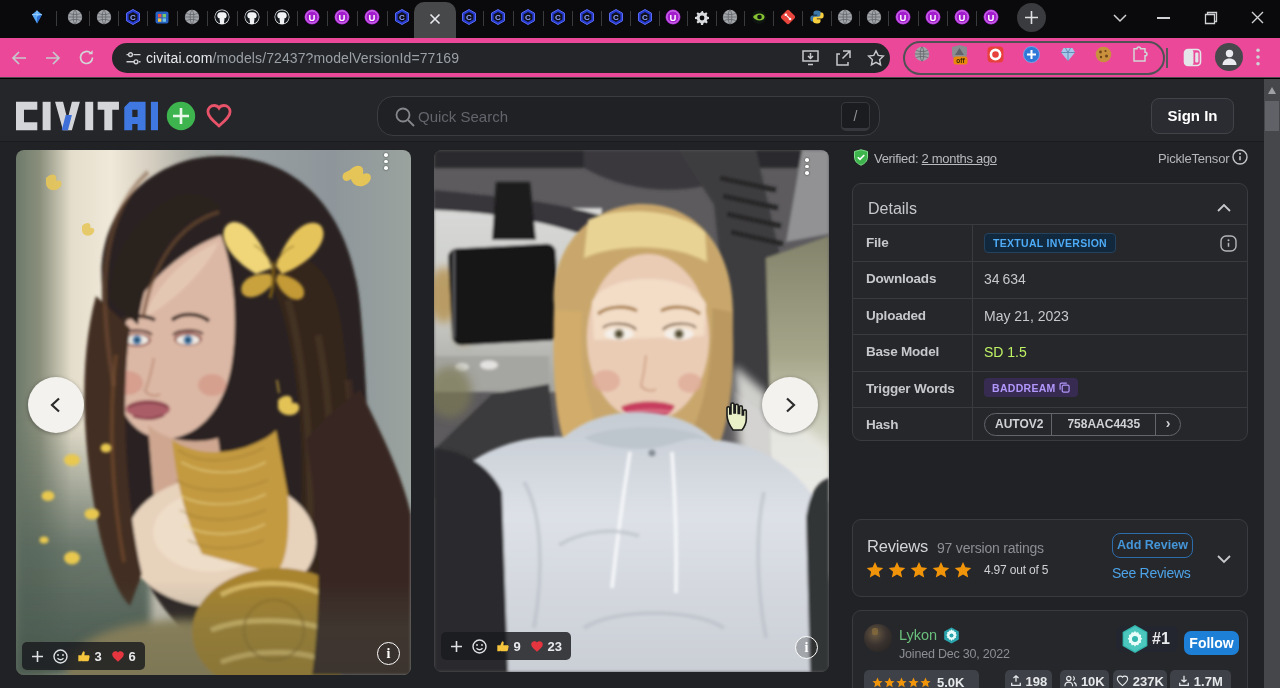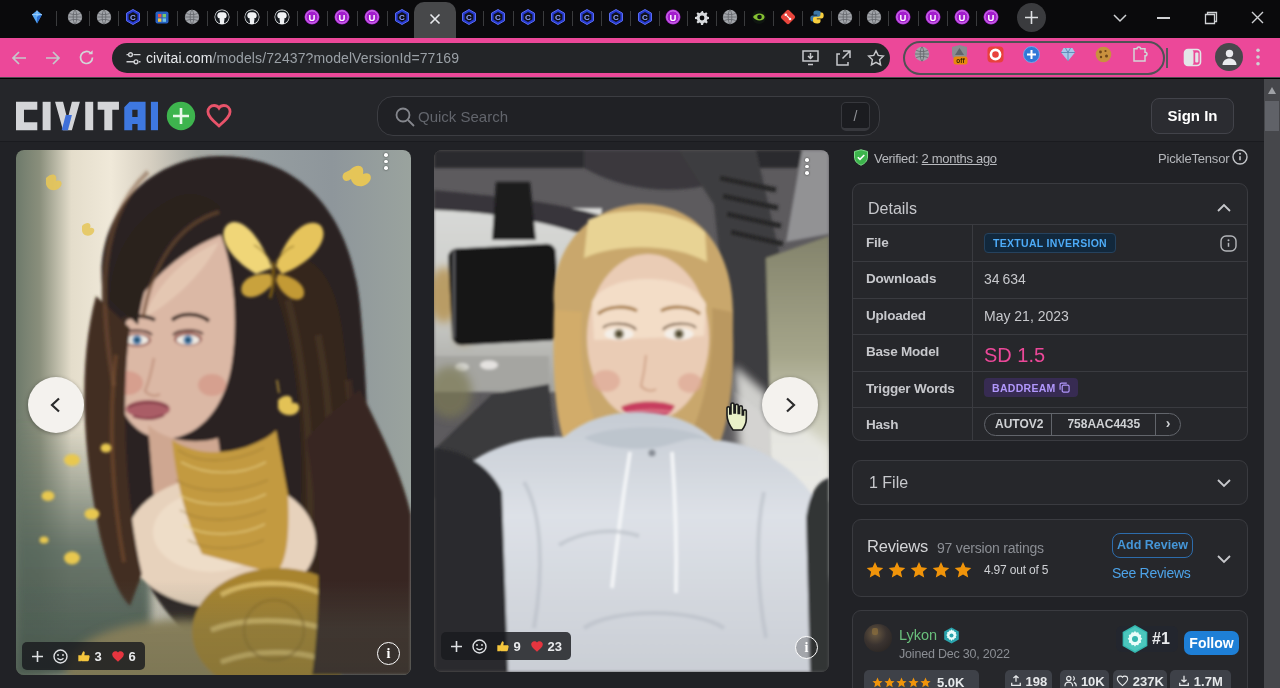--- a/index.html
+++ b/index.html
@@ -390,38 +390,32 @@
 <svg class="abs" style="left:367px;top:51px" width="17" height="17" viewBox="0 0 17 17">
           <rect x="1" y="1" width="15" height="15" rx="5" fill="none" stroke="#b4b6ba" stroke-width="1.4"></rect>
           <path d="M8.5 7.8v4" stroke="#b4b6ba" stroke-width="1.5"></path>
           <circle cx="8.5" cy="5.3" r="1" fill="#b4b6ba"></circle>
         </svg>
 <div class="abs" style="left:13px;top:87px;font-size:13.5px;letter-spacing:-0.2px;font-weight:bold;color:#c7c8cc">Downloads</div>
 <div class="abs" style="left:131px;top:87px;font-size:14px;color:#c7c8cc">34 634</div>
 <div class="abs" style="left:13px;top:124px;font-size:13.5px;letter-spacing:-0.2px;font-weight:bold;color:#c7c8cc">Uploaded</div>
 <div class="abs" style="left:131px;top:124px;font-size:14px;color:#c7c8cc">May 21, 2023</div>
 <div class="abs" style="left:13px;top:160px;font-size:13.5px;letter-spacing:-0.2px;font-weight:bold;color:#c7c8cc">Base Model</div>
-<div class="abs" style="left:131px;top:160px;font-size:20px;color:#ec4899">SD 1.5</div>
+<div class="abs" style="left:131px;top:160px;font-size:14px;color:#bef264">SD 1.5</div>
 <div class="abs" style="left:13px;top:197px;font-size:13.5px;letter-spacing:-0.2px;font-weight:bold;color:#c7c8cc">Trigger Words</div>
 <div class="abs" style="left:131px;top:194px;background:#372b52;border-radius:4px;padding:3.5px 8px;font-size:10.5px;font-weight:bold;letter-spacing:0.3px;color:#b197fc">BADDREAM <svg width="11" height="11" viewBox="0 0 12 12" style="vertical-align:-1px">
             <rect x="3.5" y="3.5" width="7.5" height="7.5" rx="1.5" fill="none" stroke="#b197fc" stroke-width="1.3"></rect>
             <path d="M8.5 1.2H2.7c-.8 0-1.5.7-1.5 1.5v5.8" fill="none" stroke="#b197fc" stroke-width="1.3"></path>
           </svg></div>
 <div class="abs" style="left:13px;top:233px;font-size:13.5px;letter-spacing:-0.2px;font-weight:bold;color:#c7c8cc">Hash</div>
 <div class="abs" style="left:131px;top:229px;width:197px;height:23px;border:1px solid #62656b;border-radius:12px;overflow:hidden;display:flex;color:#cfd1d4;font-size:12px;font-weight:bold">
 <div style="padding:3px 8px 0 10px;border-right:1px solid #62656b">AUTOV2</div>
 <div style="flex:1;text-align:center;padding-top:3px;border-right:1px solid #62656b">758AAC4435</div>
 <div style="width:24px;text-align:center;padding-top:1px;color:#cfd1d4;font-size:14px">›</div>
 </div>
-</div>
-<div class="card" style="left:852px;top:381px;width:396px;height:45px">
-<div class="abs" style="left:16px;top:13px;font-size:16px;color:#c7c8cc">1 File</div>
-<svg class="abs" style="left:364px;top:18px" width="14" height="9" viewBox="0 0 14 9">
-          <path d="M1 1 7 7 13 1" stroke="#c7c8cc" stroke-width="1.8" fill="none"></path>
-        </svg>
 </div>
 <svg width="0" height="0" style="position:absolute">
         <defs>
 <path id="star18" d="M9 1 11.4 6.3 17.3 6.9 12.9 10.8 14.2 16.6 9 13.5 3.8 16.6 5.1 10.8 0.7 6.9 6.6 6.3Z"></path>
 <path id="star11" d="M5.5 0.6 7 3.9 10.6 4.2 7.9 6.6 8.7 10.2 5.5 8.3 2.3 10.2 3.1 6.6 0.4 4.2 4 3.9Z"></path>
 <g id="hexver">
             <path d="M8.5 0.5 15.8 4.5 15.8 12.5 8.5 16.5 1.2 12.5 1.2 4.5Z" fill="#2aa4ad"></path>
             <path d="M8.5 3.6l.9 1.5 1.7-.2.7 1.6 1.6.5-.3 1.7 1.1 1.3-1.1 1.3.3 1.7-1.6.5-.7 1.6-1.7-.2-.9 1.5-.9-1.5-1.7.2-.7-1.6-1.6-.5.3-1.7-1.1-1.3 1.1-1.3-.3-1.7 1.6-.5.7-1.6 1.7.2z" fill="#e9fdfa" transform="scale(0.92) translate(0.8,-1.2)"></path>
             <circle cx="8.5" cy="8.5" r="2" fill="#2aa4ad"></circle>
           </g>

